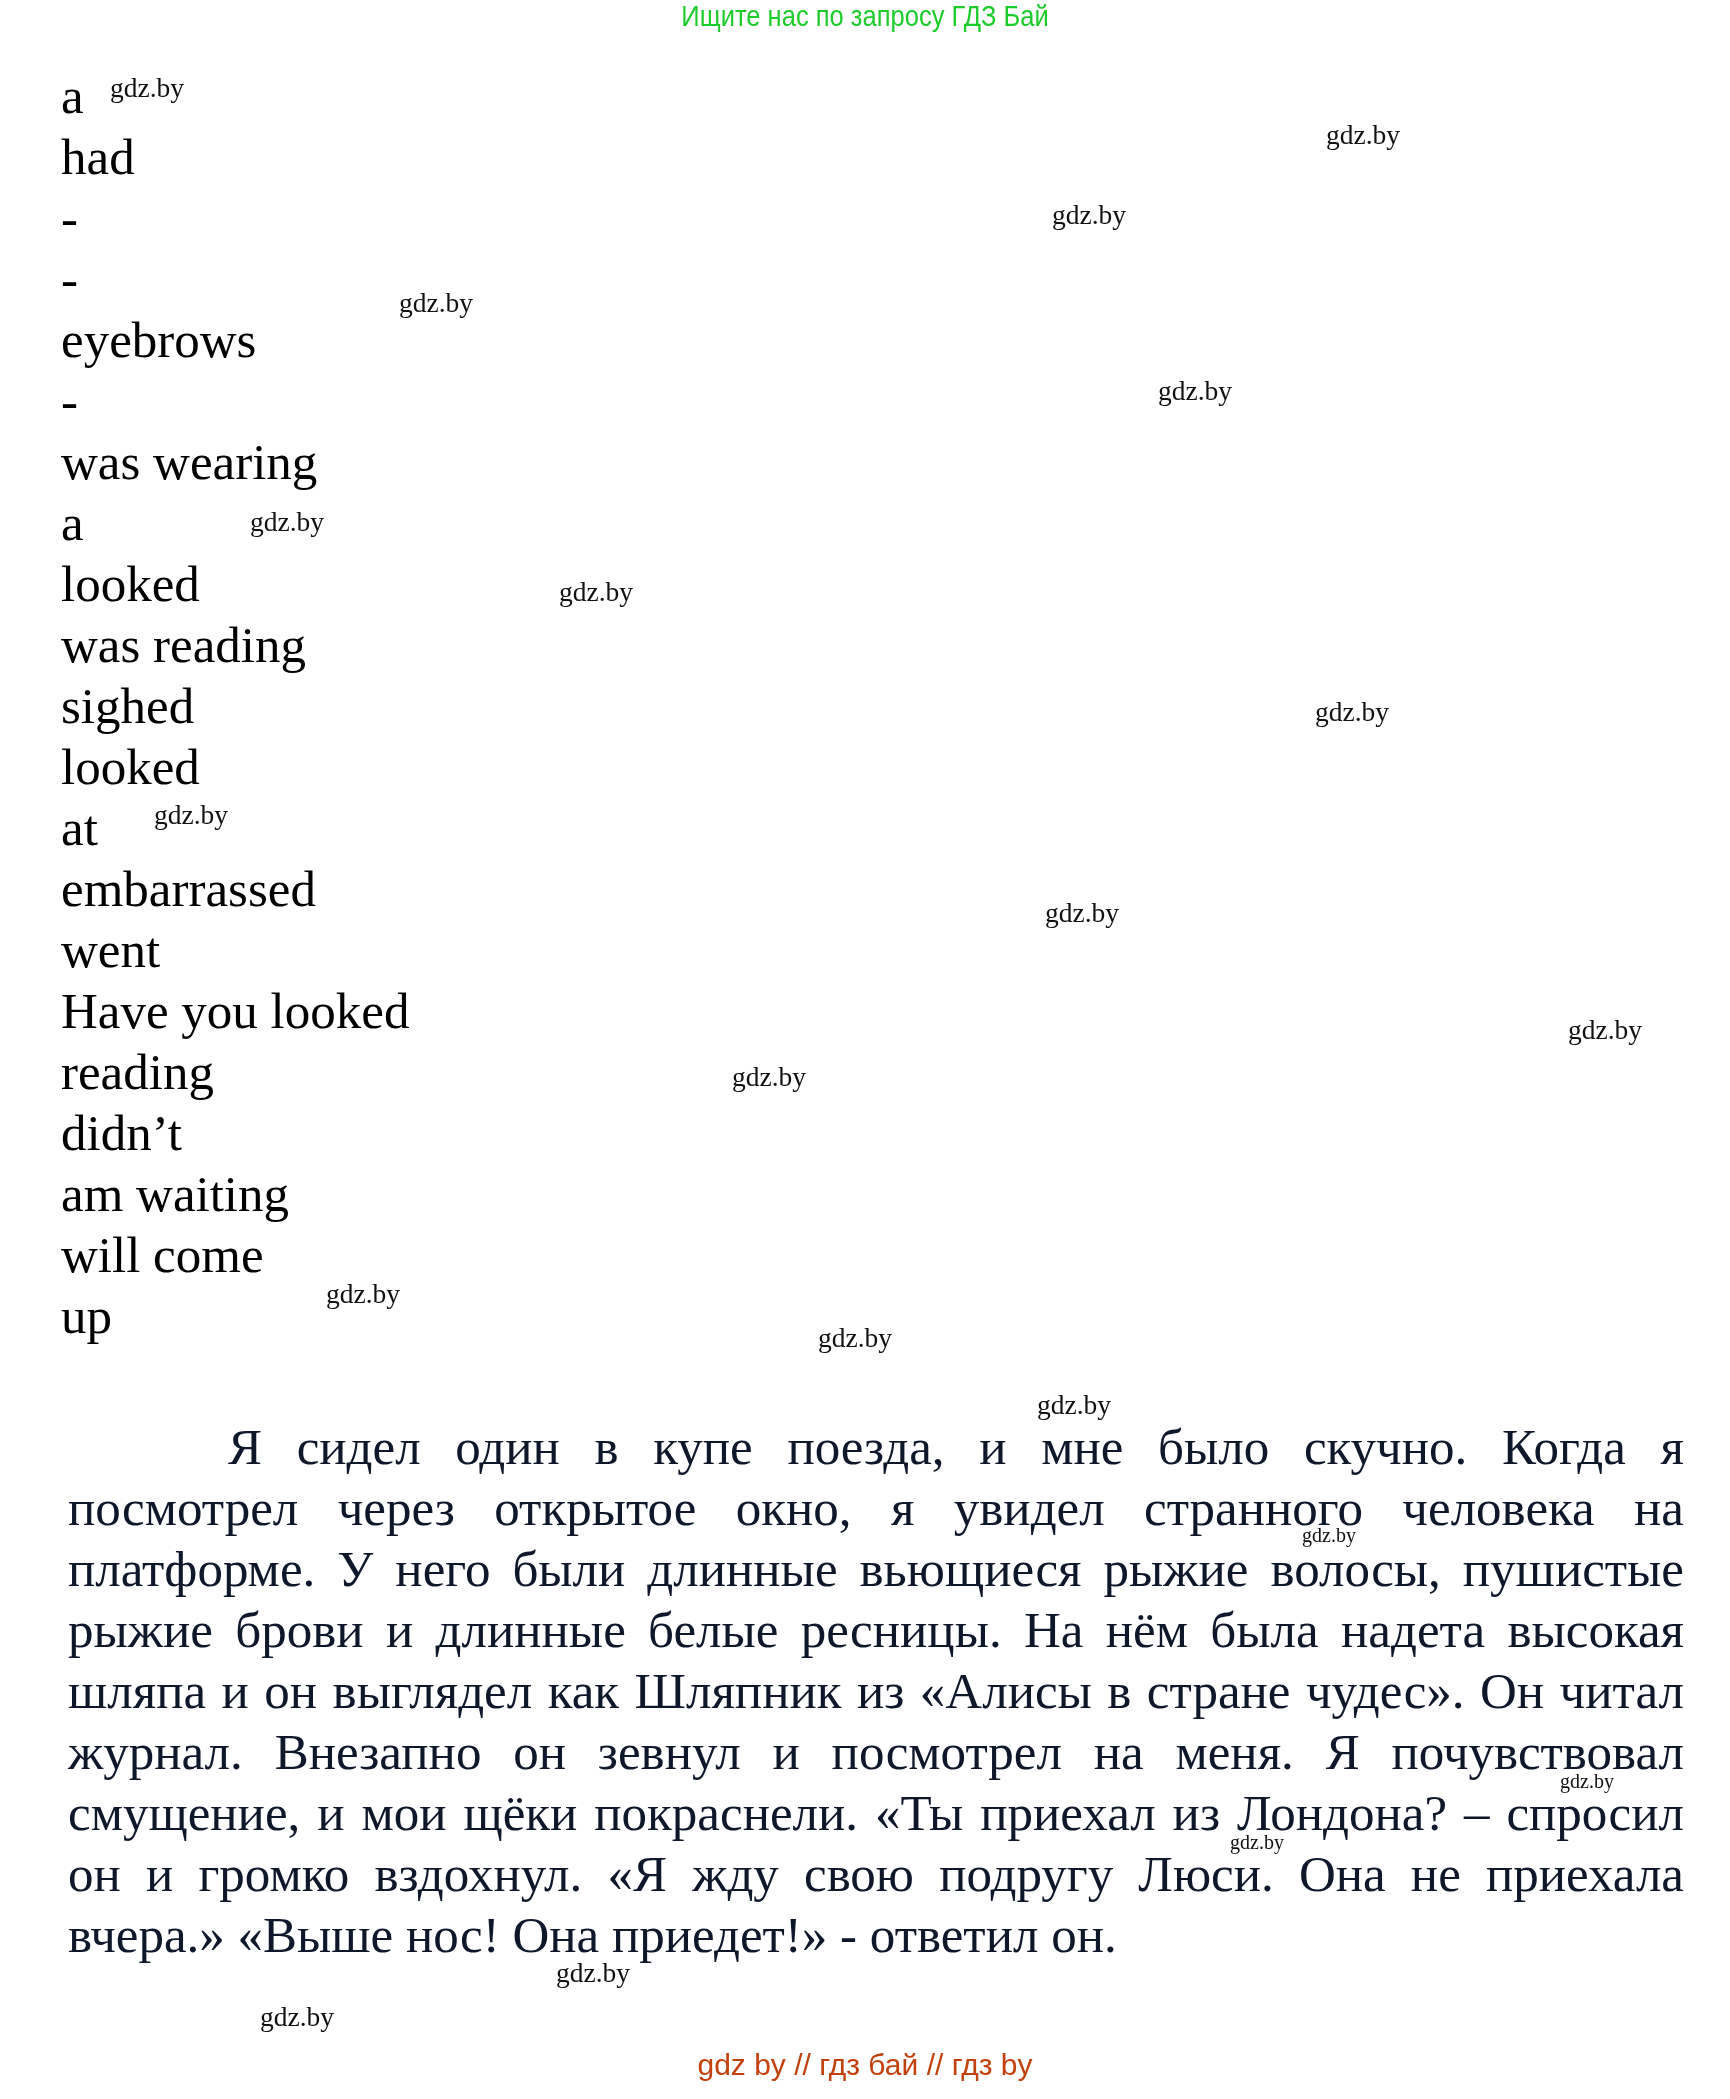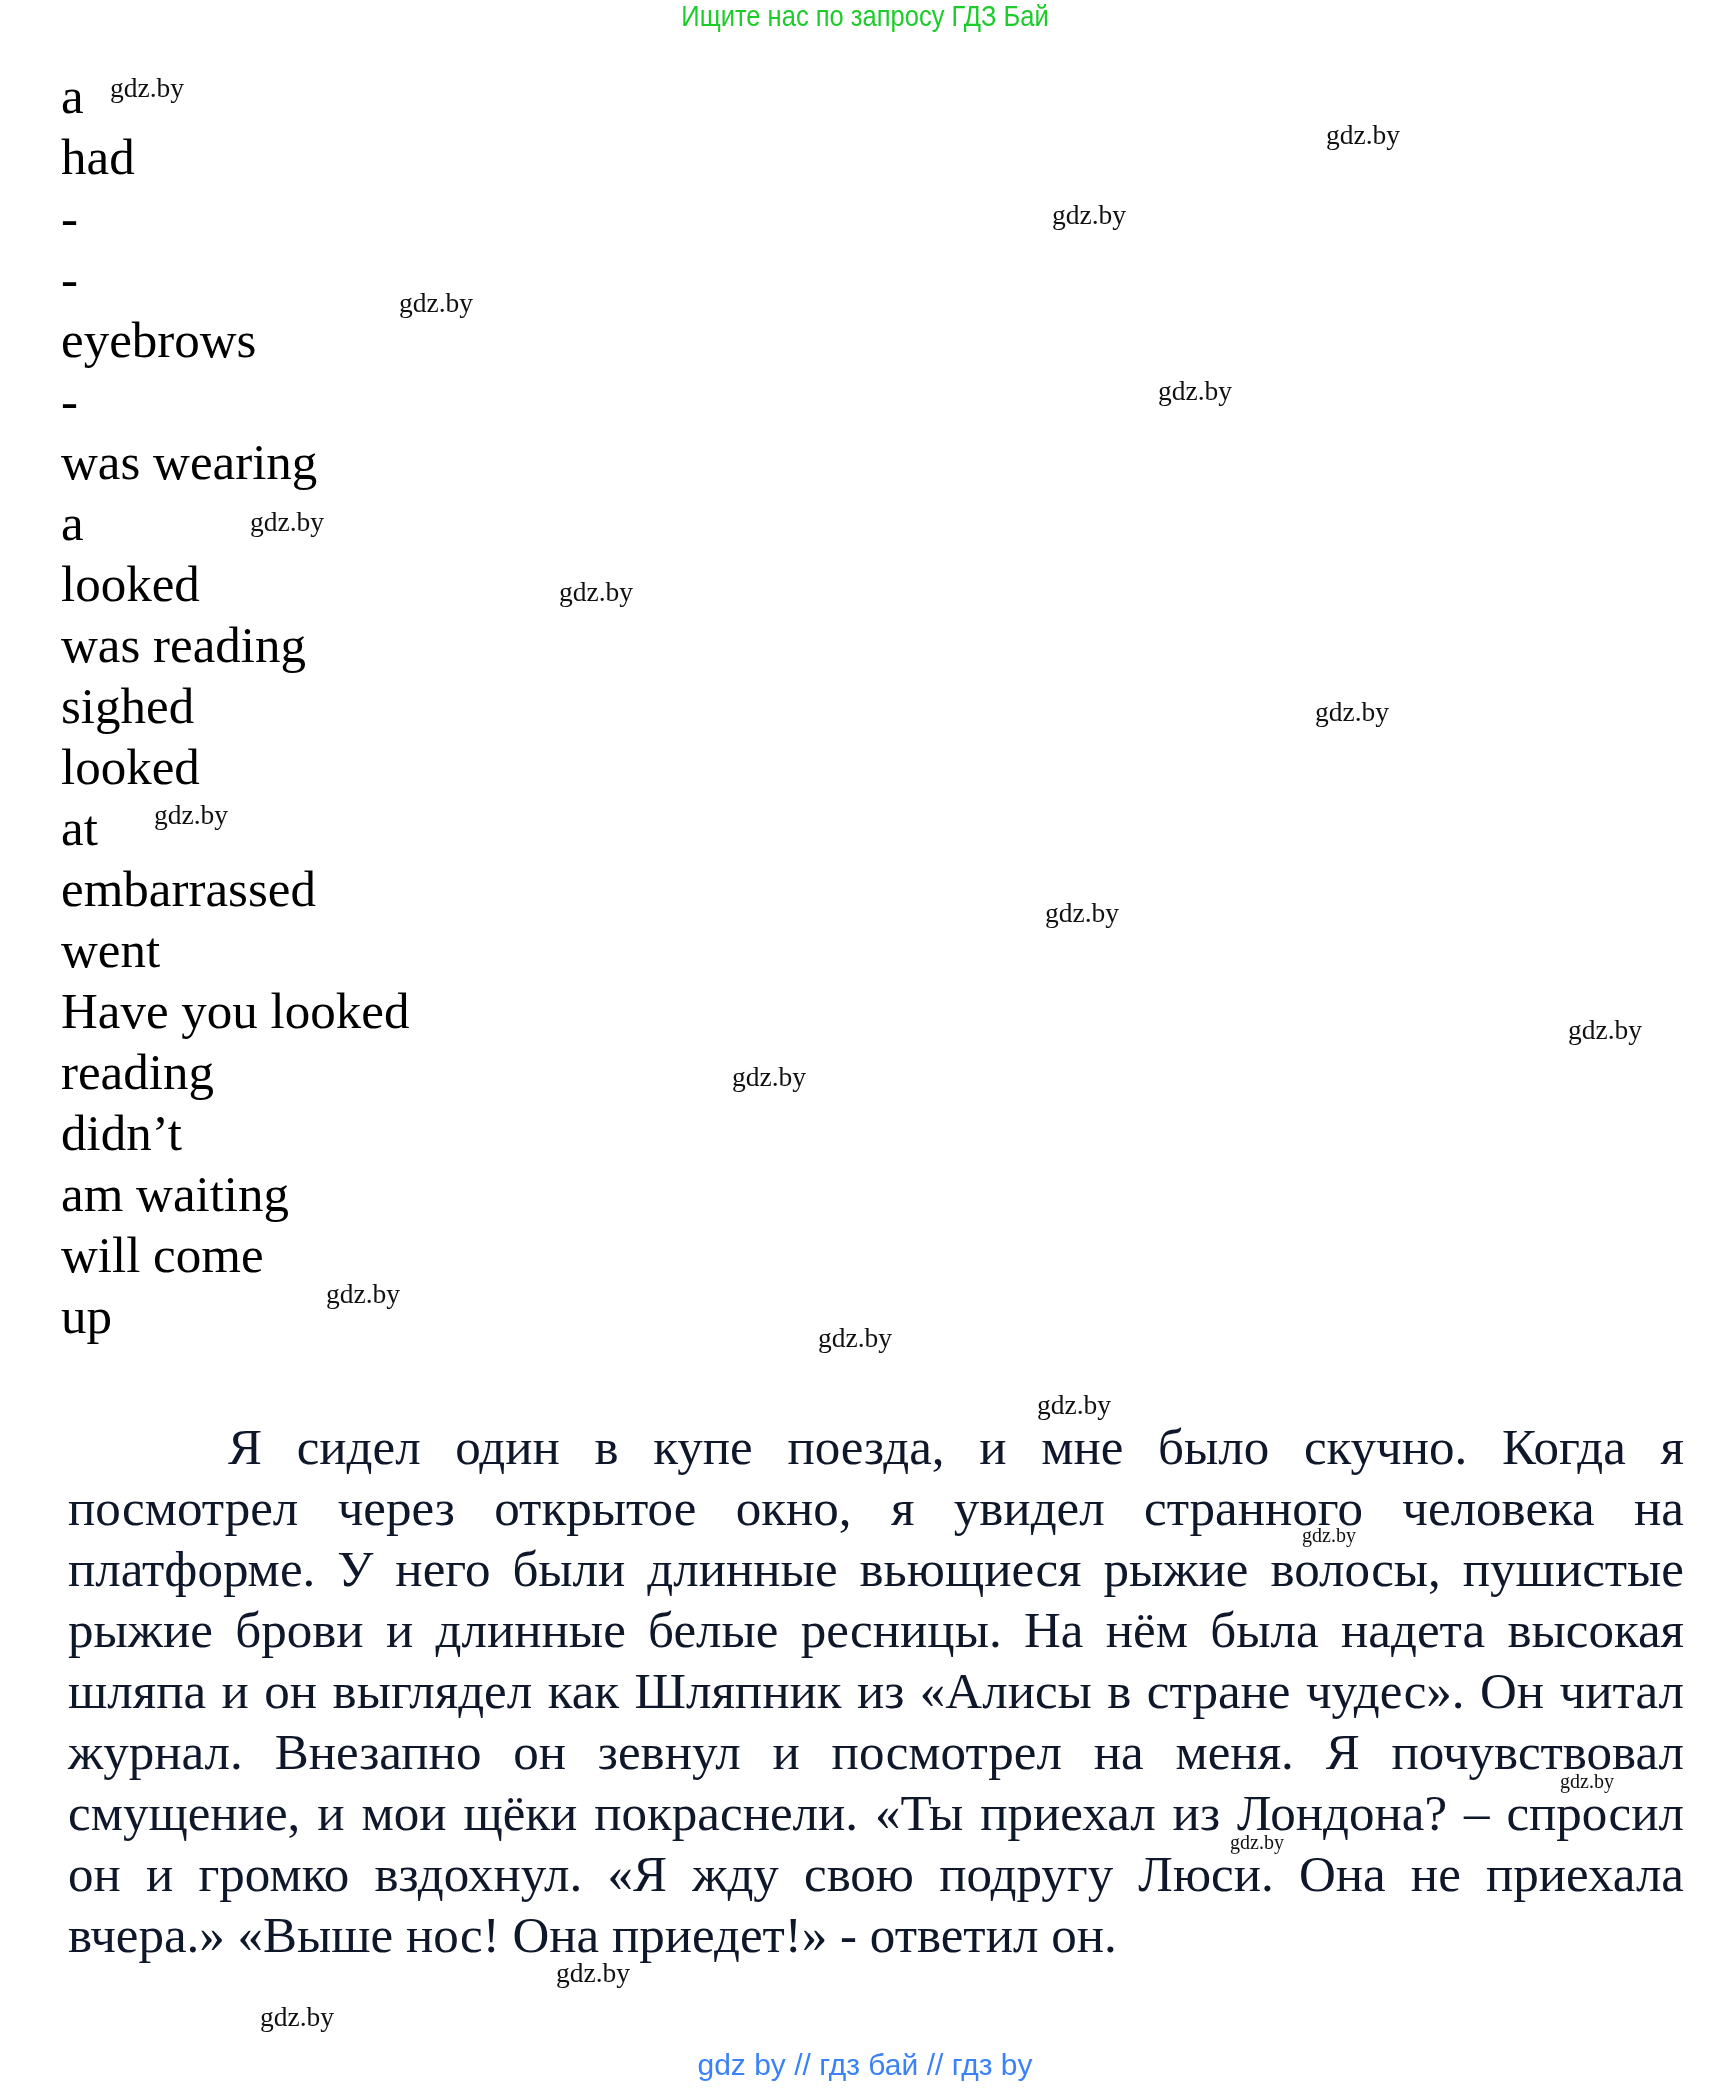--- a/index.html
+++ b/index.html
@@ -8,21 +8,21 @@
     font-family:"Liberation Sans",sans-serif;font-size:29px;color:#1ccc2a;
     line-height:33px;transform:scaleX(0.88);transform-origin:center top;}
   .list{position:absolute;left:61px;top:66px;margin:0;padding:0;list-style:none;}
   .list li{font-family:"Liberation Serif",serif;font-size:51px;line-height:61px;color:#000;height:61px;white-space:nowrap;}
   .para{position:absolute;left:61px;top:1410px;width:1616px;
     font-family:"Liberation Serif",serif;font-size:51px;line-height:61px;color:#0f172a;
     text-align:justify;text-indent:160px;margin:7px;}
   .wm{position:absolute;font-family:Liberation Serif, serif;font-size:27.5px;color:#111;line-height:29px;white-space:nowrap;}
   .wm.small{font-size:20px;line-height:22px;}
   .footer{position:absolute;top:2046px;left:0;width:1730px;text-align:center;
-    font-family:"Liberation Sans",sans-serif;font-size:30px;color:#3b82f6;line-height:37px;}
+    font-family:"Liberation Sans",sans-serif;font-size:30px;color:#c2410c;line-height:37px;}
 </style>
 </head>
 <body>
 
 <div class="header">Ищите нас по запросу ГДЗ Бай</div>
 
 <ul class="list">
   <li>a</li>
   <li>had</li>
   <li>-</li>

